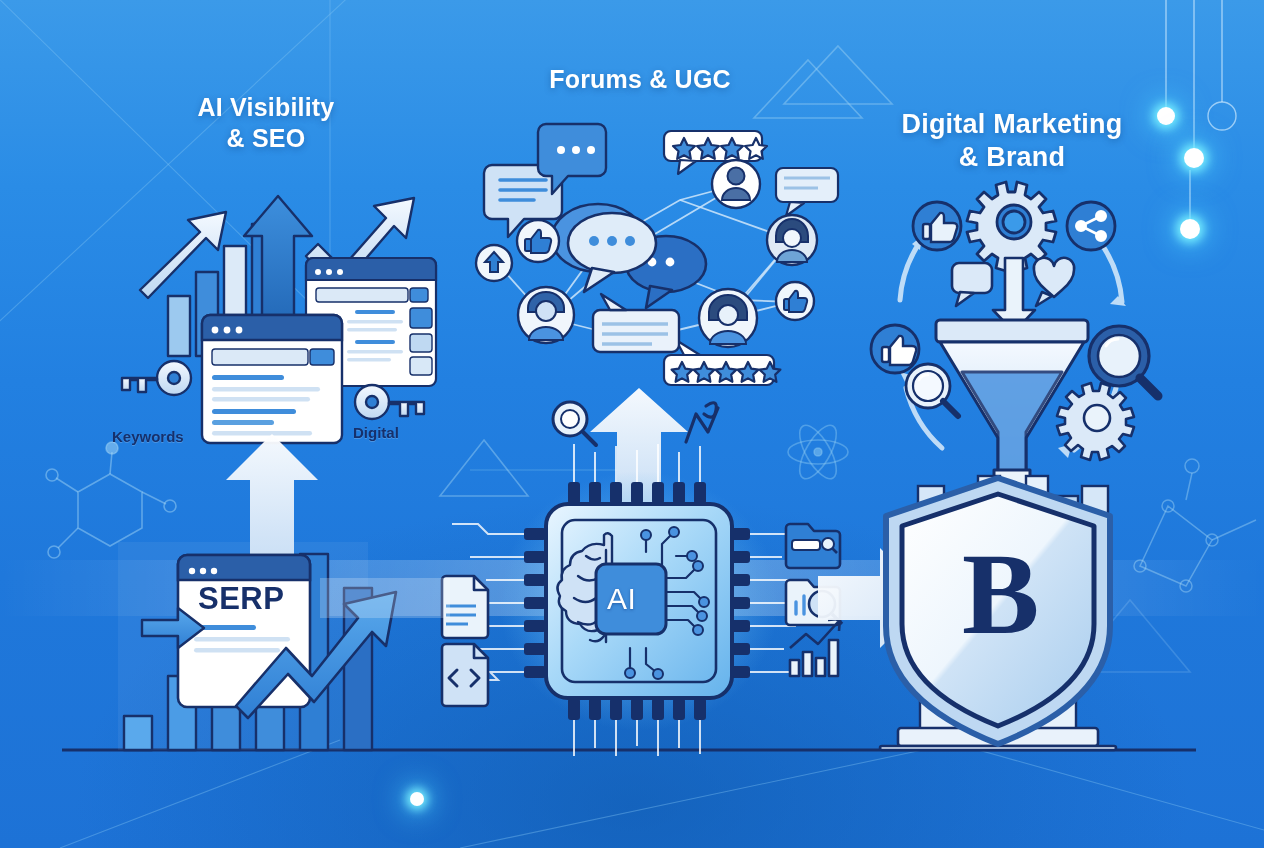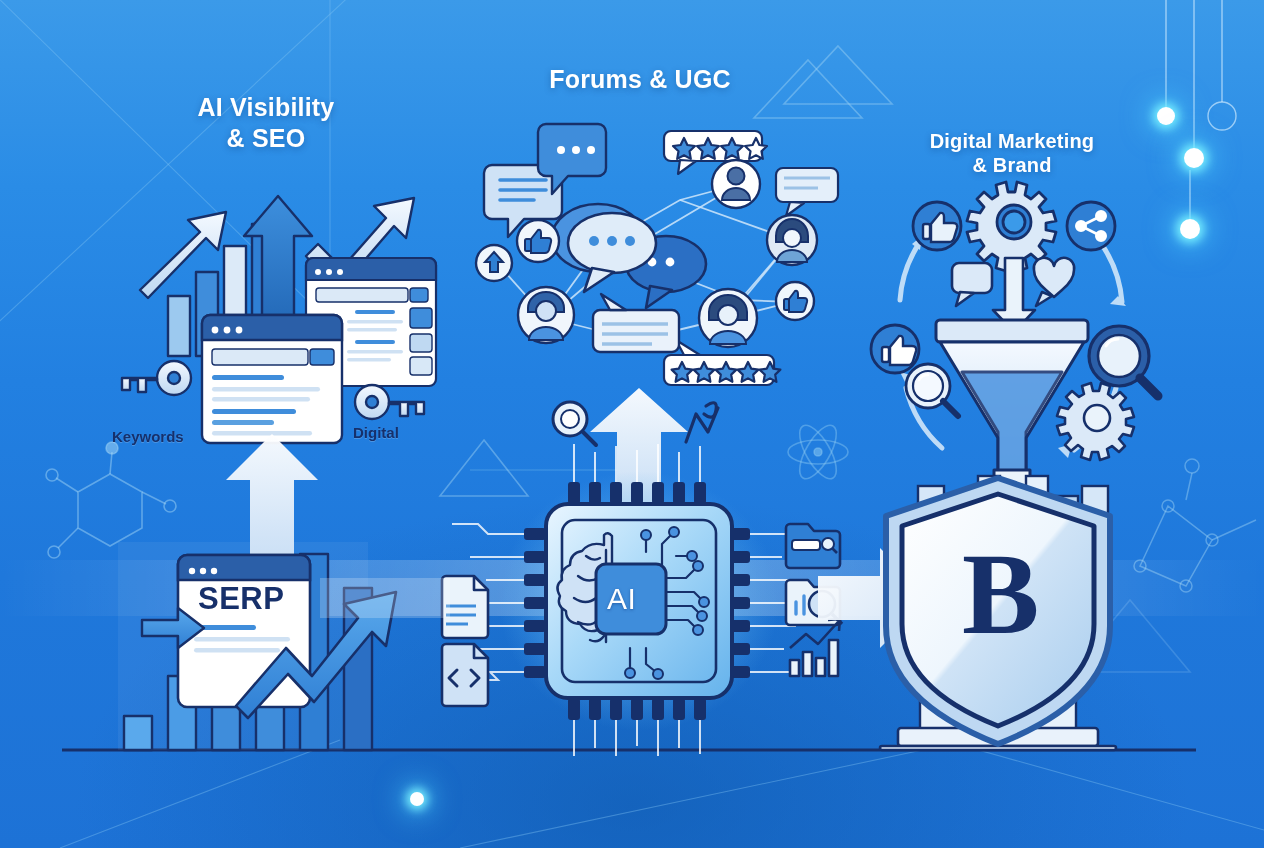--- a/index.html
+++ b/index.html
@@ -34,21 +34,21 @@
     color:#ffffff;
     font-weight:bold;
     text-align:center;
     line-height:1.22;
     letter-spacing:.2px;
     text-shadow:0 2px 6px rgba(10,50,110,.35);
     white-space:pre-line;
   }
   #h-left{ left:106px; top:92px; width:320px; font-size:25px; }
   #h-mid { left:470px; top:64px;  width:340px; font-size:25px; }
-  #h-right{left:852px; top:108px; width:320px; font-size:20px;margin-top:21px; }
+  #h-right{left:852px; top:108px; width:320px; font-size:27px; }
 
   
   .mini-label{
     position:absolute;
     color:#16306b;
     font-weight:bold;
     font-size:15px;
     text-shadow:0 1px 0 rgba(255,255,255,.18);
   }
   #lbl-keywords{ left:112px; top:400px;margin-top:28px; }

